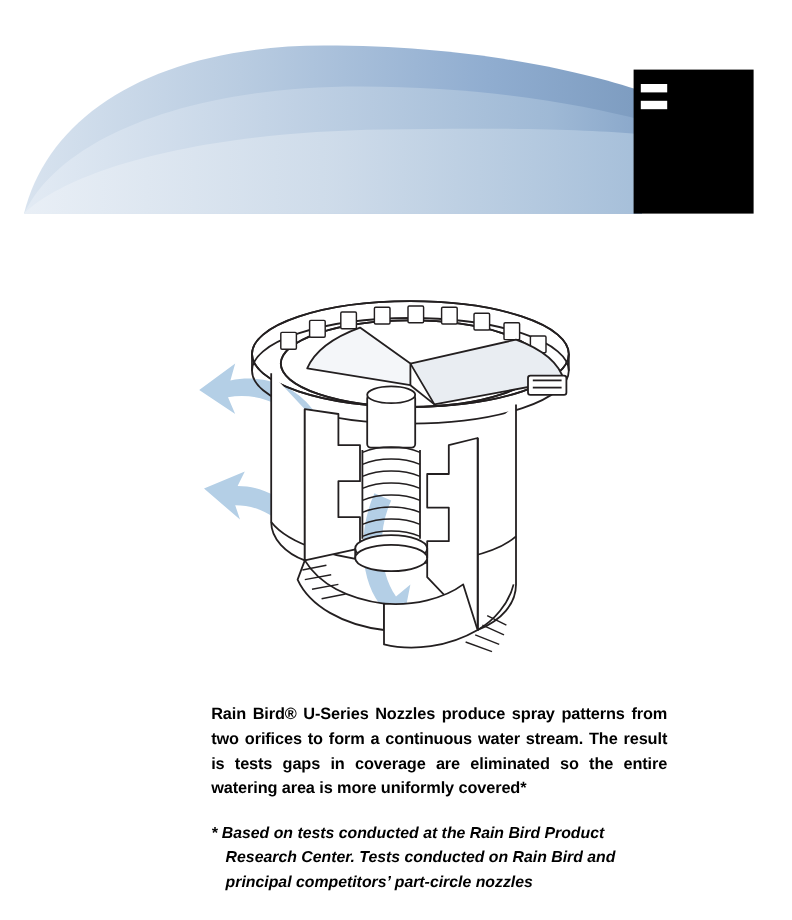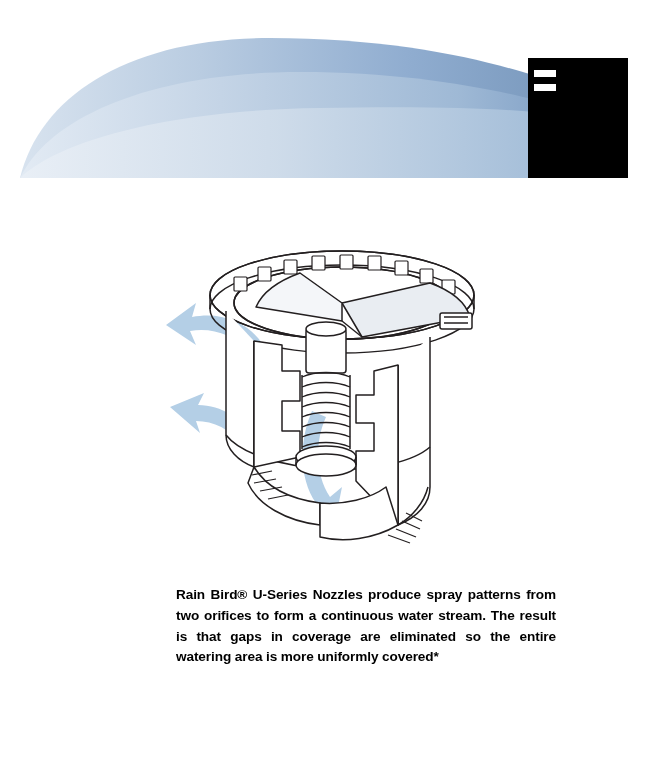--- a/index.html
+++ b/index.html
@@ -210,16 +210,19 @@
             <path d="M 266,304 L 286,312"></path>
             <path d="M 258,310 L 280,318"></path>
           </g>
           <path d="M 190,278 C 214,280 240,274 256,262 L 268,300 C 244,314 214,318 190,312 Z" fill="#ffffff"></path>
         </g>
 
       </g>
     </svg>
   </div>
 
-  <div class="caption-main">Rain Bird® U-Series Nozzles produce spray patterns from two orifices to form a continuous water stream. The result is that gaps in coverage are eliminated so the entire watering area is more uniformly covered*</div>
-
+  <div class="caption-main">Rain Bird® U-Series Nozzles produce spray patterns from two orifices to form a continuous water stream. The result is tests gaps in coverage are eliminated so the entire watering area is more uniformly covered*</div>
+
+  <div class="caption-note">
+    <span class="note-body"><span class="star">*</span> <span>Based on tests conducted at the Rain Bird Product Research Center. Tests conducted on Rain Bird and principal competitors’ part-circle nozzles</span></span>
+  </div>
 
 </div>
 
 </body></html>

